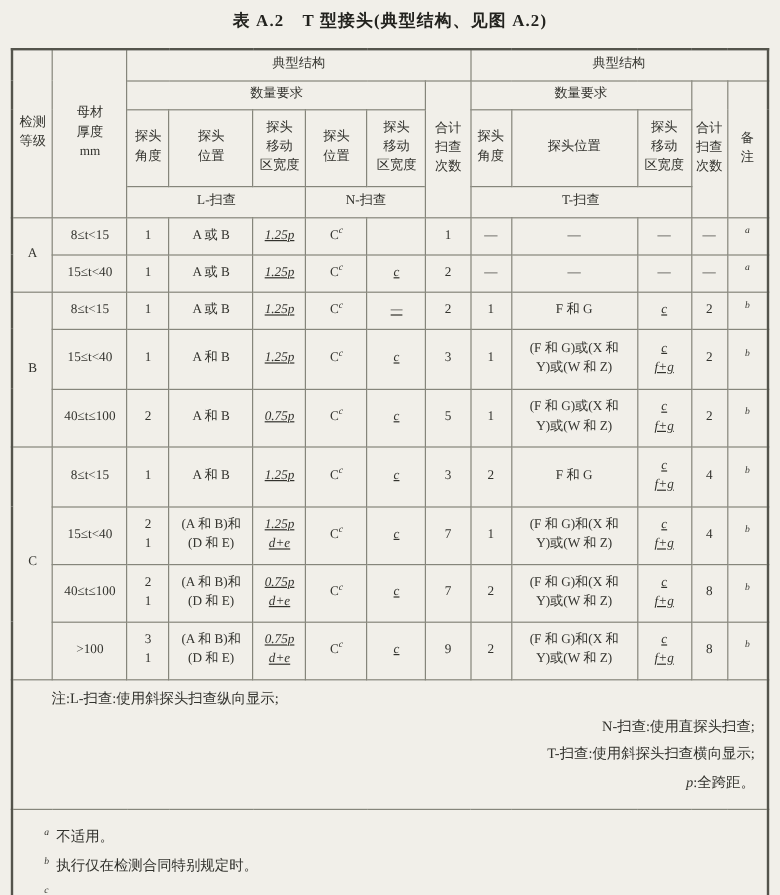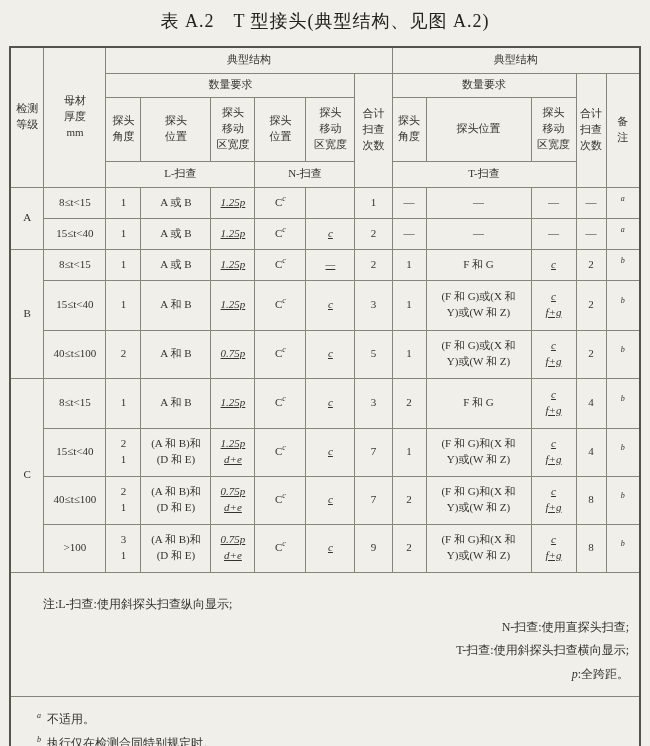--- a/index.html
+++ b/index.html
@@ -5,22 +5,22 @@
   html,body{margin:0;padding:0;}
   body{
     width:650px;height:746px;
     background:#f1efe9;
     font-family:"Liberation Serif","DejaVu Serif",serif;
     color:#2b2b27;
     -webkit-font-smoothing:antialiased;
   }
   .title{
     text-align:center;
-    font-weight:normal;
-    font-size:18px;
+    font-weight:bold;
+    font-size:14px;
     padding-top:9px;
     letter-spacing:1px;
     color:#22221e;
   }
   table.main{
     border-collapse:collapse;
     table-layout:fixed;
     width:630px;
     margin:13px auto 0 auto;
     border:2px solid #54544c;
@@ -38,21 +38,21 @@
     overflow:hidden;
   }
   .pre{white-space:pre-line;}
   .ital{font-style:italic;text-decoration:underline;}
   sup.csup{font-size:8px;font-style:italic;line-height:0;}
   sup.fn{font-size:8px;font-style:italic;line-height:0;}
   tr.hr1{height:26px;} tr.hr2{height:24px;} tr.hr3{height:64px;} tr.hr4{height:26px;}
   tr.r31{height:31px;} tr.r48{height:48px;} tr.r50{height:50px;}
   td.notes-cell{
     text-align:left;
-    padding:20px 10px 10px 32px;
+    padding:4px 10px 10px 32px;
     font-size:12px;
     line-height:1.95;
     vertical-align:top;
   }
   .note-indent{padding-left:26px;text-align:right;}
   td.fnotes-cell{
     text-align:left;
     padding:10px 10px 8px 26px;
     font-size:12px;
     line-height:2.0;

